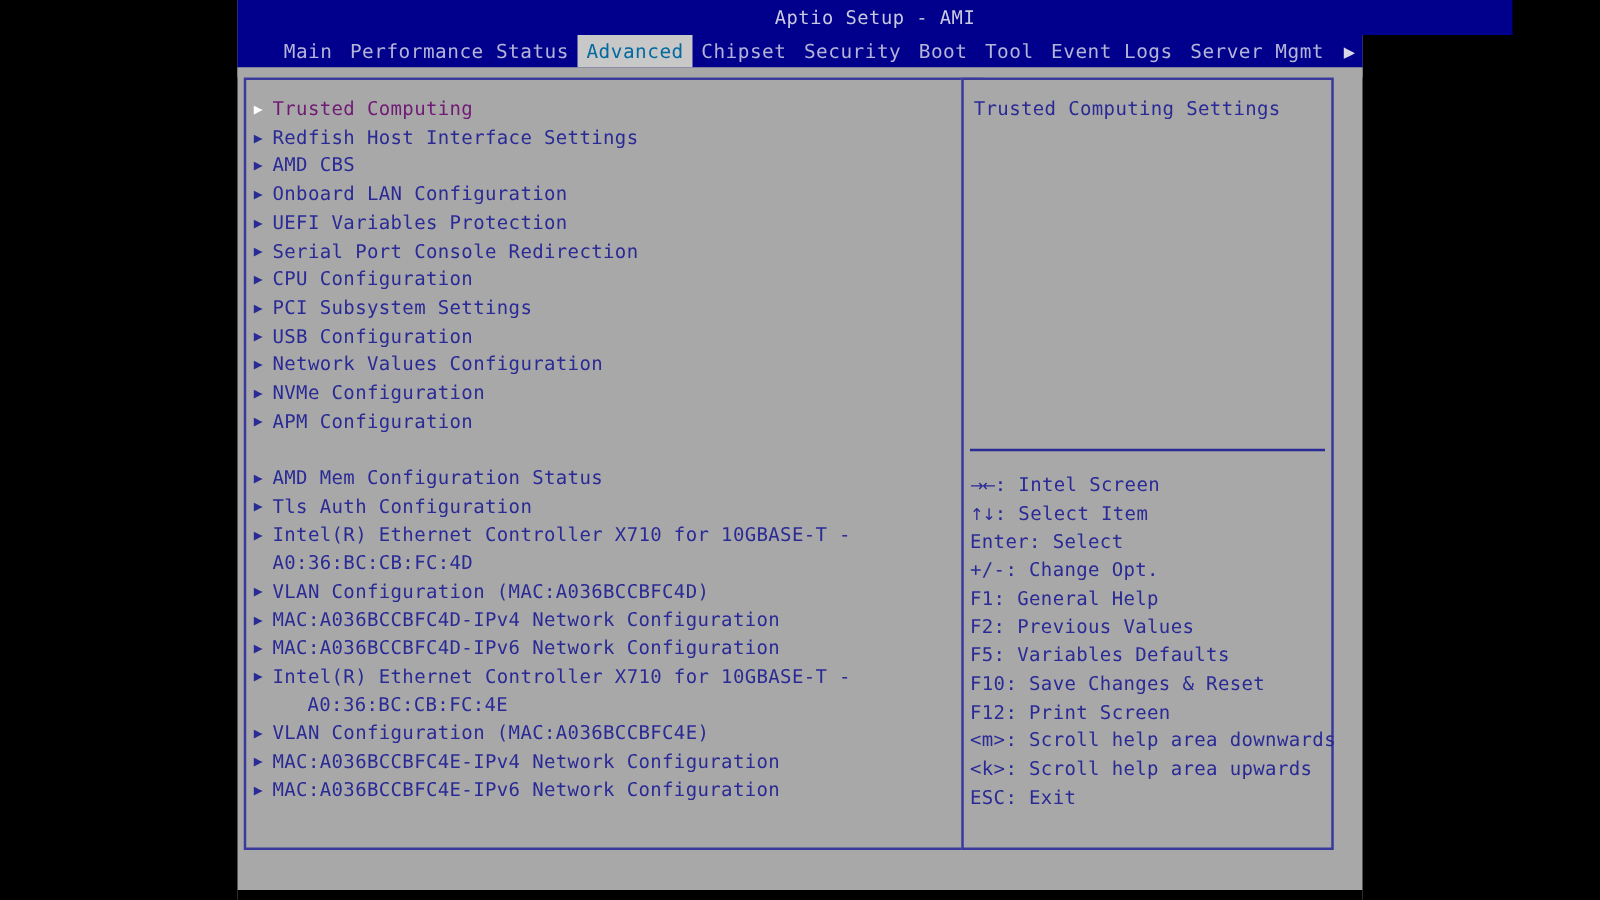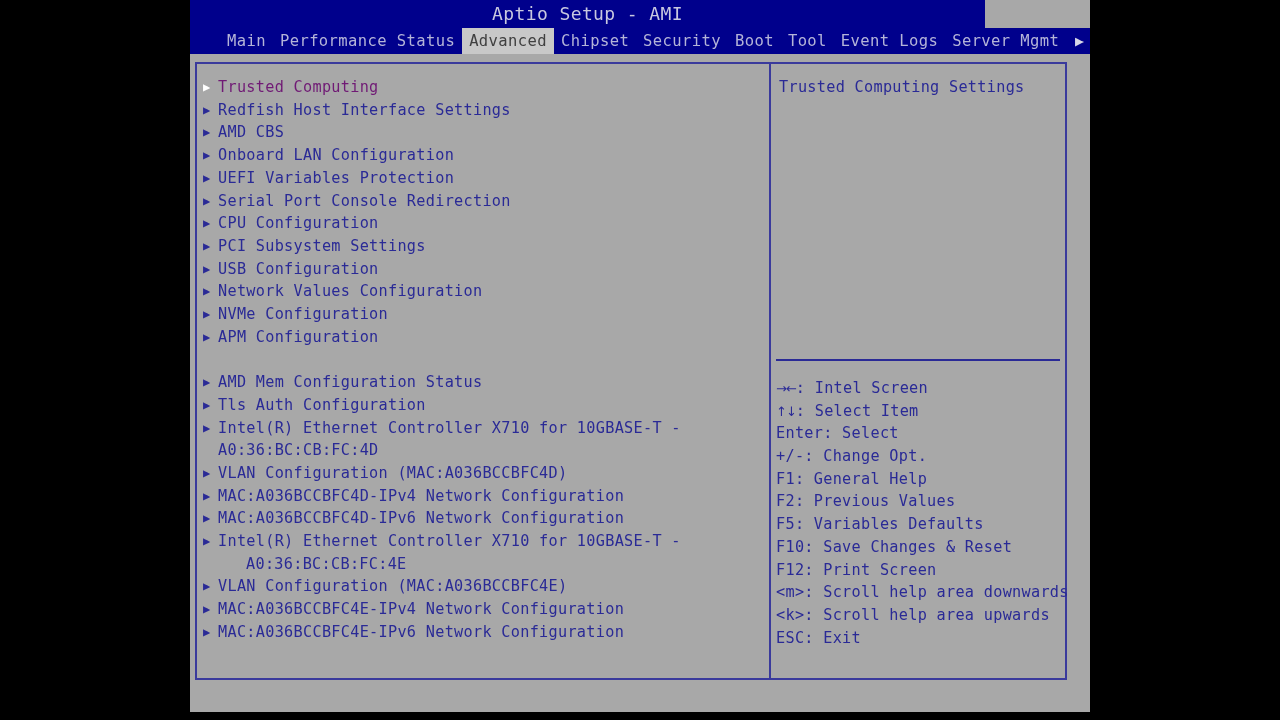--- a/index.html
+++ b/index.html
@@ -29,25 +29,25 @@
     top: 0px;
     width: 900px;
     height: 720px;
     background: #a8a8a8;
   }
 
   
   .titlebar {
     position: absolute;
     left: 0; top: 0;
-    width: 795px;
+    width: 1020px;
     height: 28px;
     background: #00008c;
     color: #c8c8e0;
-    font-size: 18px;
+    font-size: 15px;
     line-height: 28px;
     text-align: center;
     letter-spacing: 0.4px;
     white-space: pre;
   }
 
   
   .tabbar {
     position: absolute;
     left: 0; top: 28px;
@@ -62,21 +62,21 @@
   .tab {
     display: inline-block;
     color: #b4b4d8;
     padding: 0 7px;
     height: 26px;
     letter-spacing: 0.4px;
   }
   .tab.first { margin-left: 30px; }
   .tab.active {
     background: #c8c8c8;
-    color: #404040;
+    color: #0369a1;
   }
   .tab-more {
     position: absolute;
     right: 6px;
     top: 0;
     height: 26px;
     line-height: 26px;
     color: #d8d8e8;
     font-size: 15px;
   }

